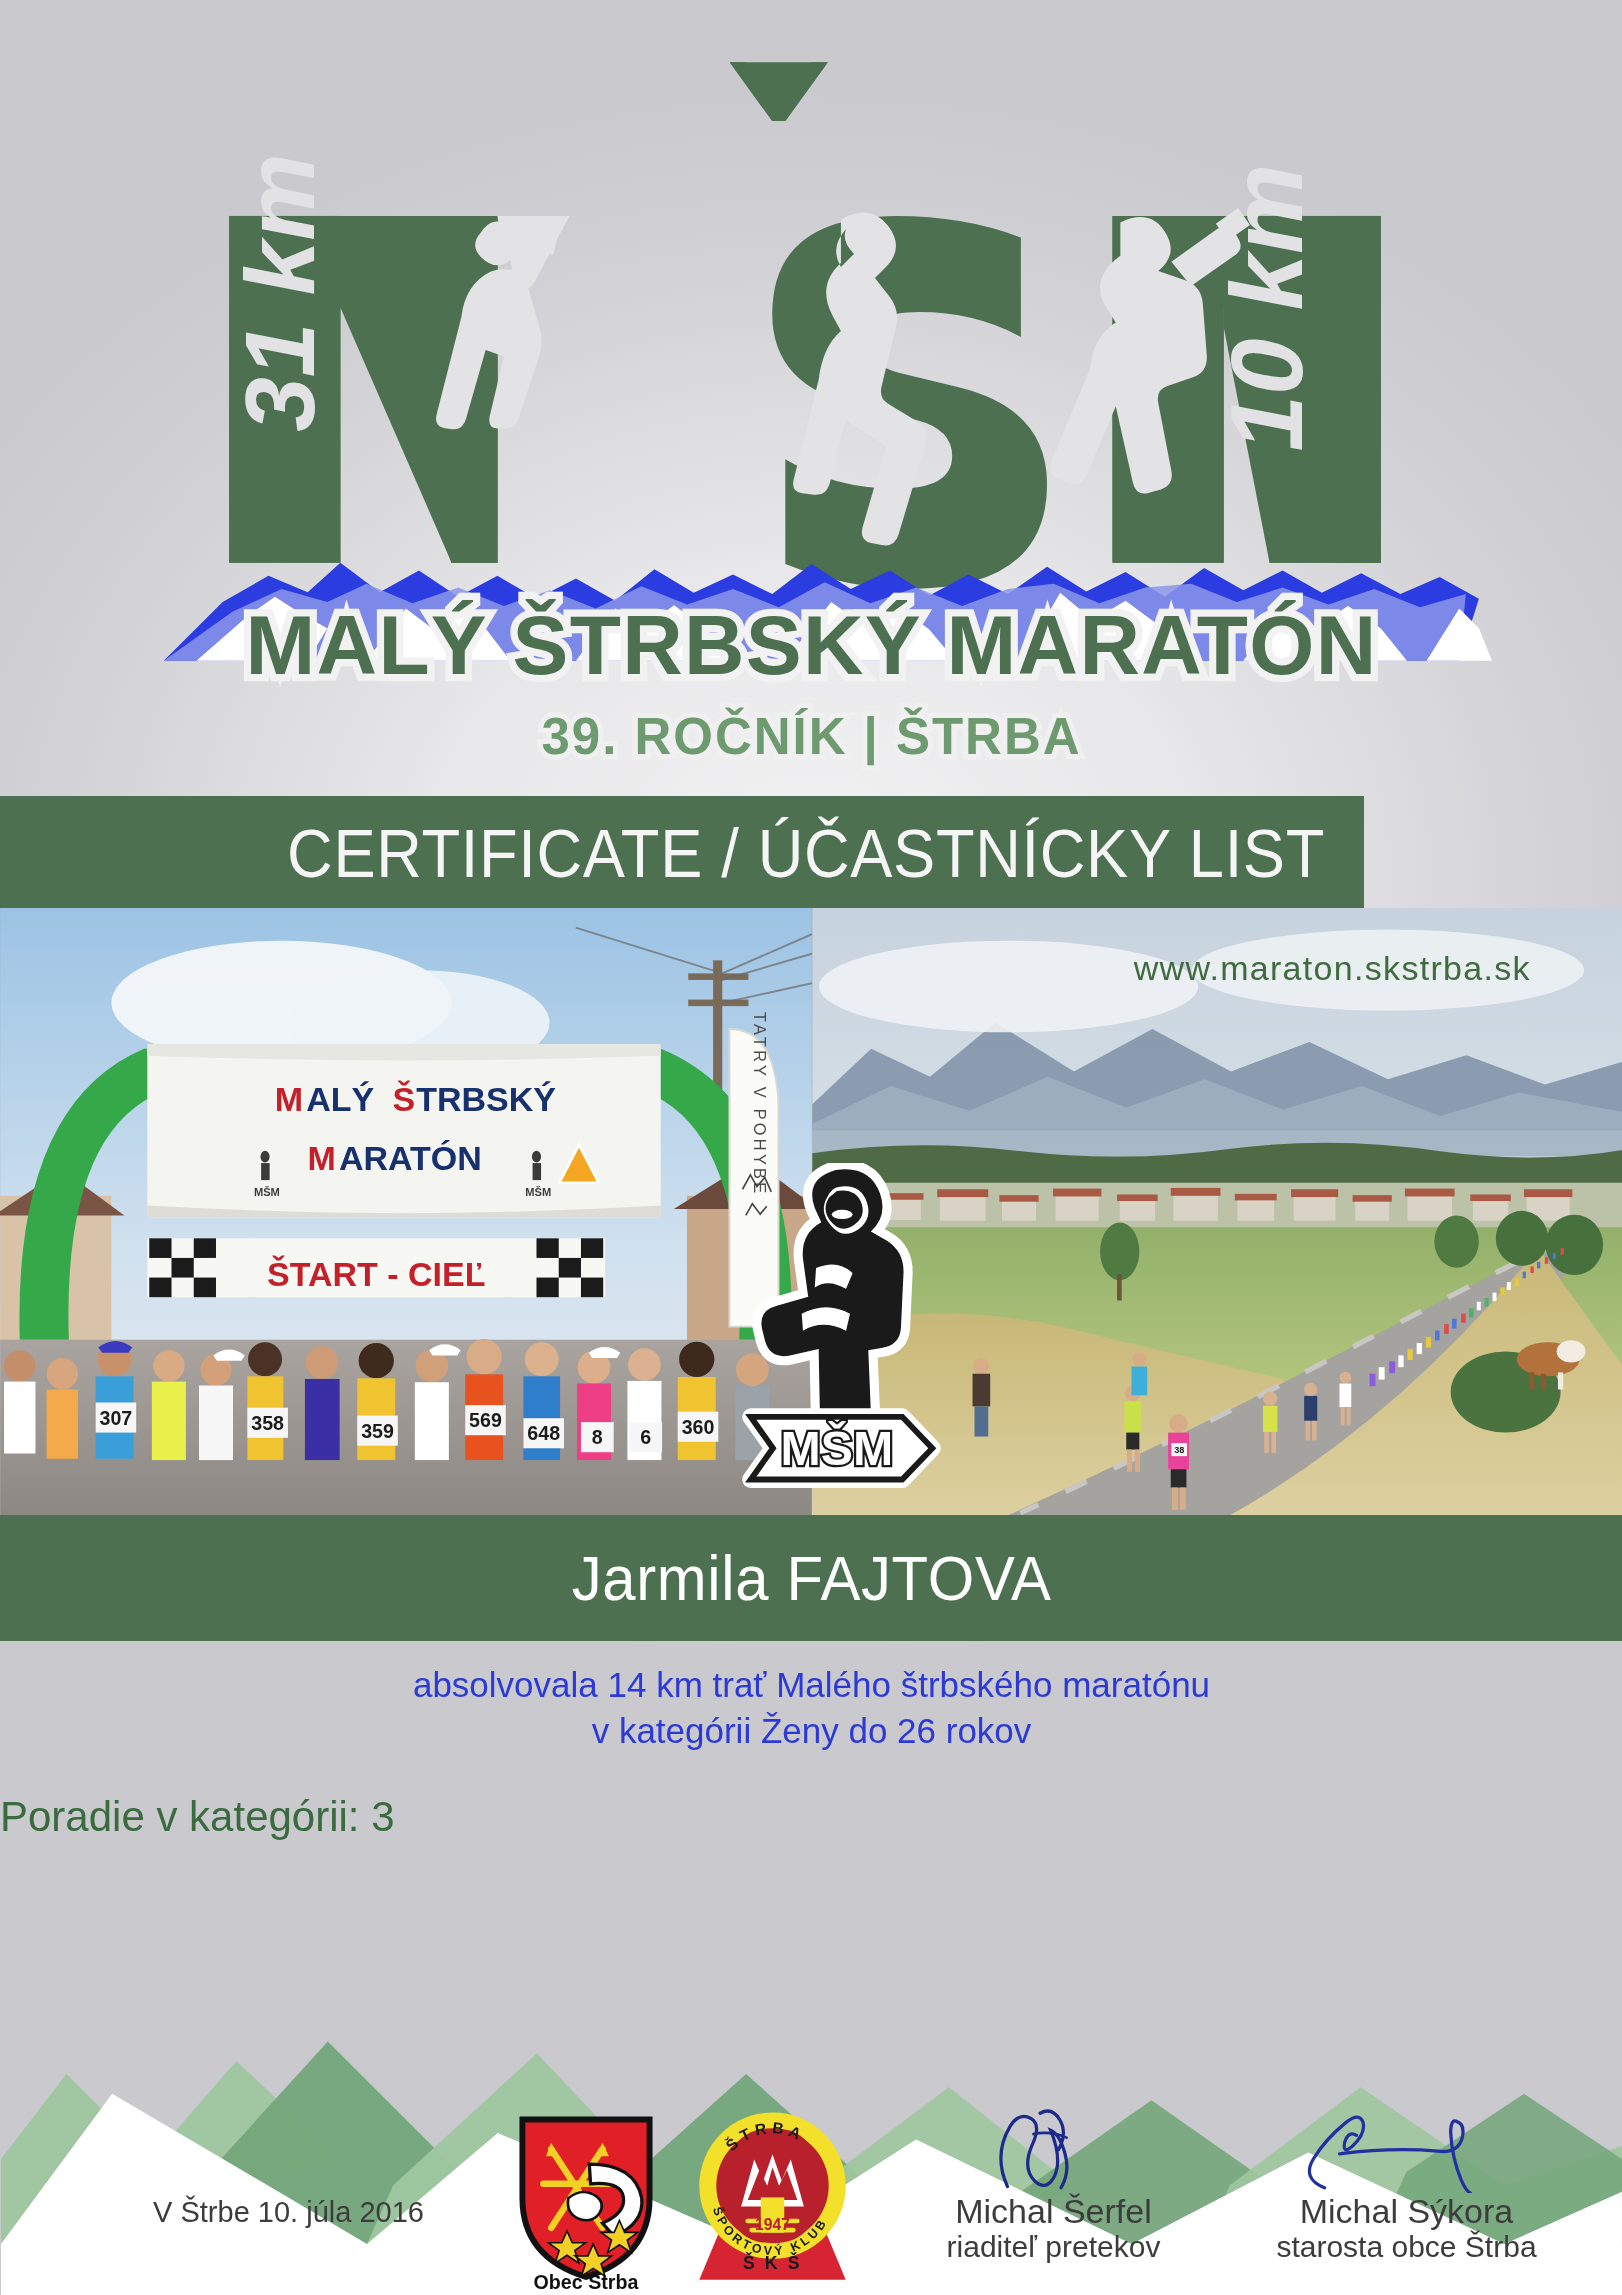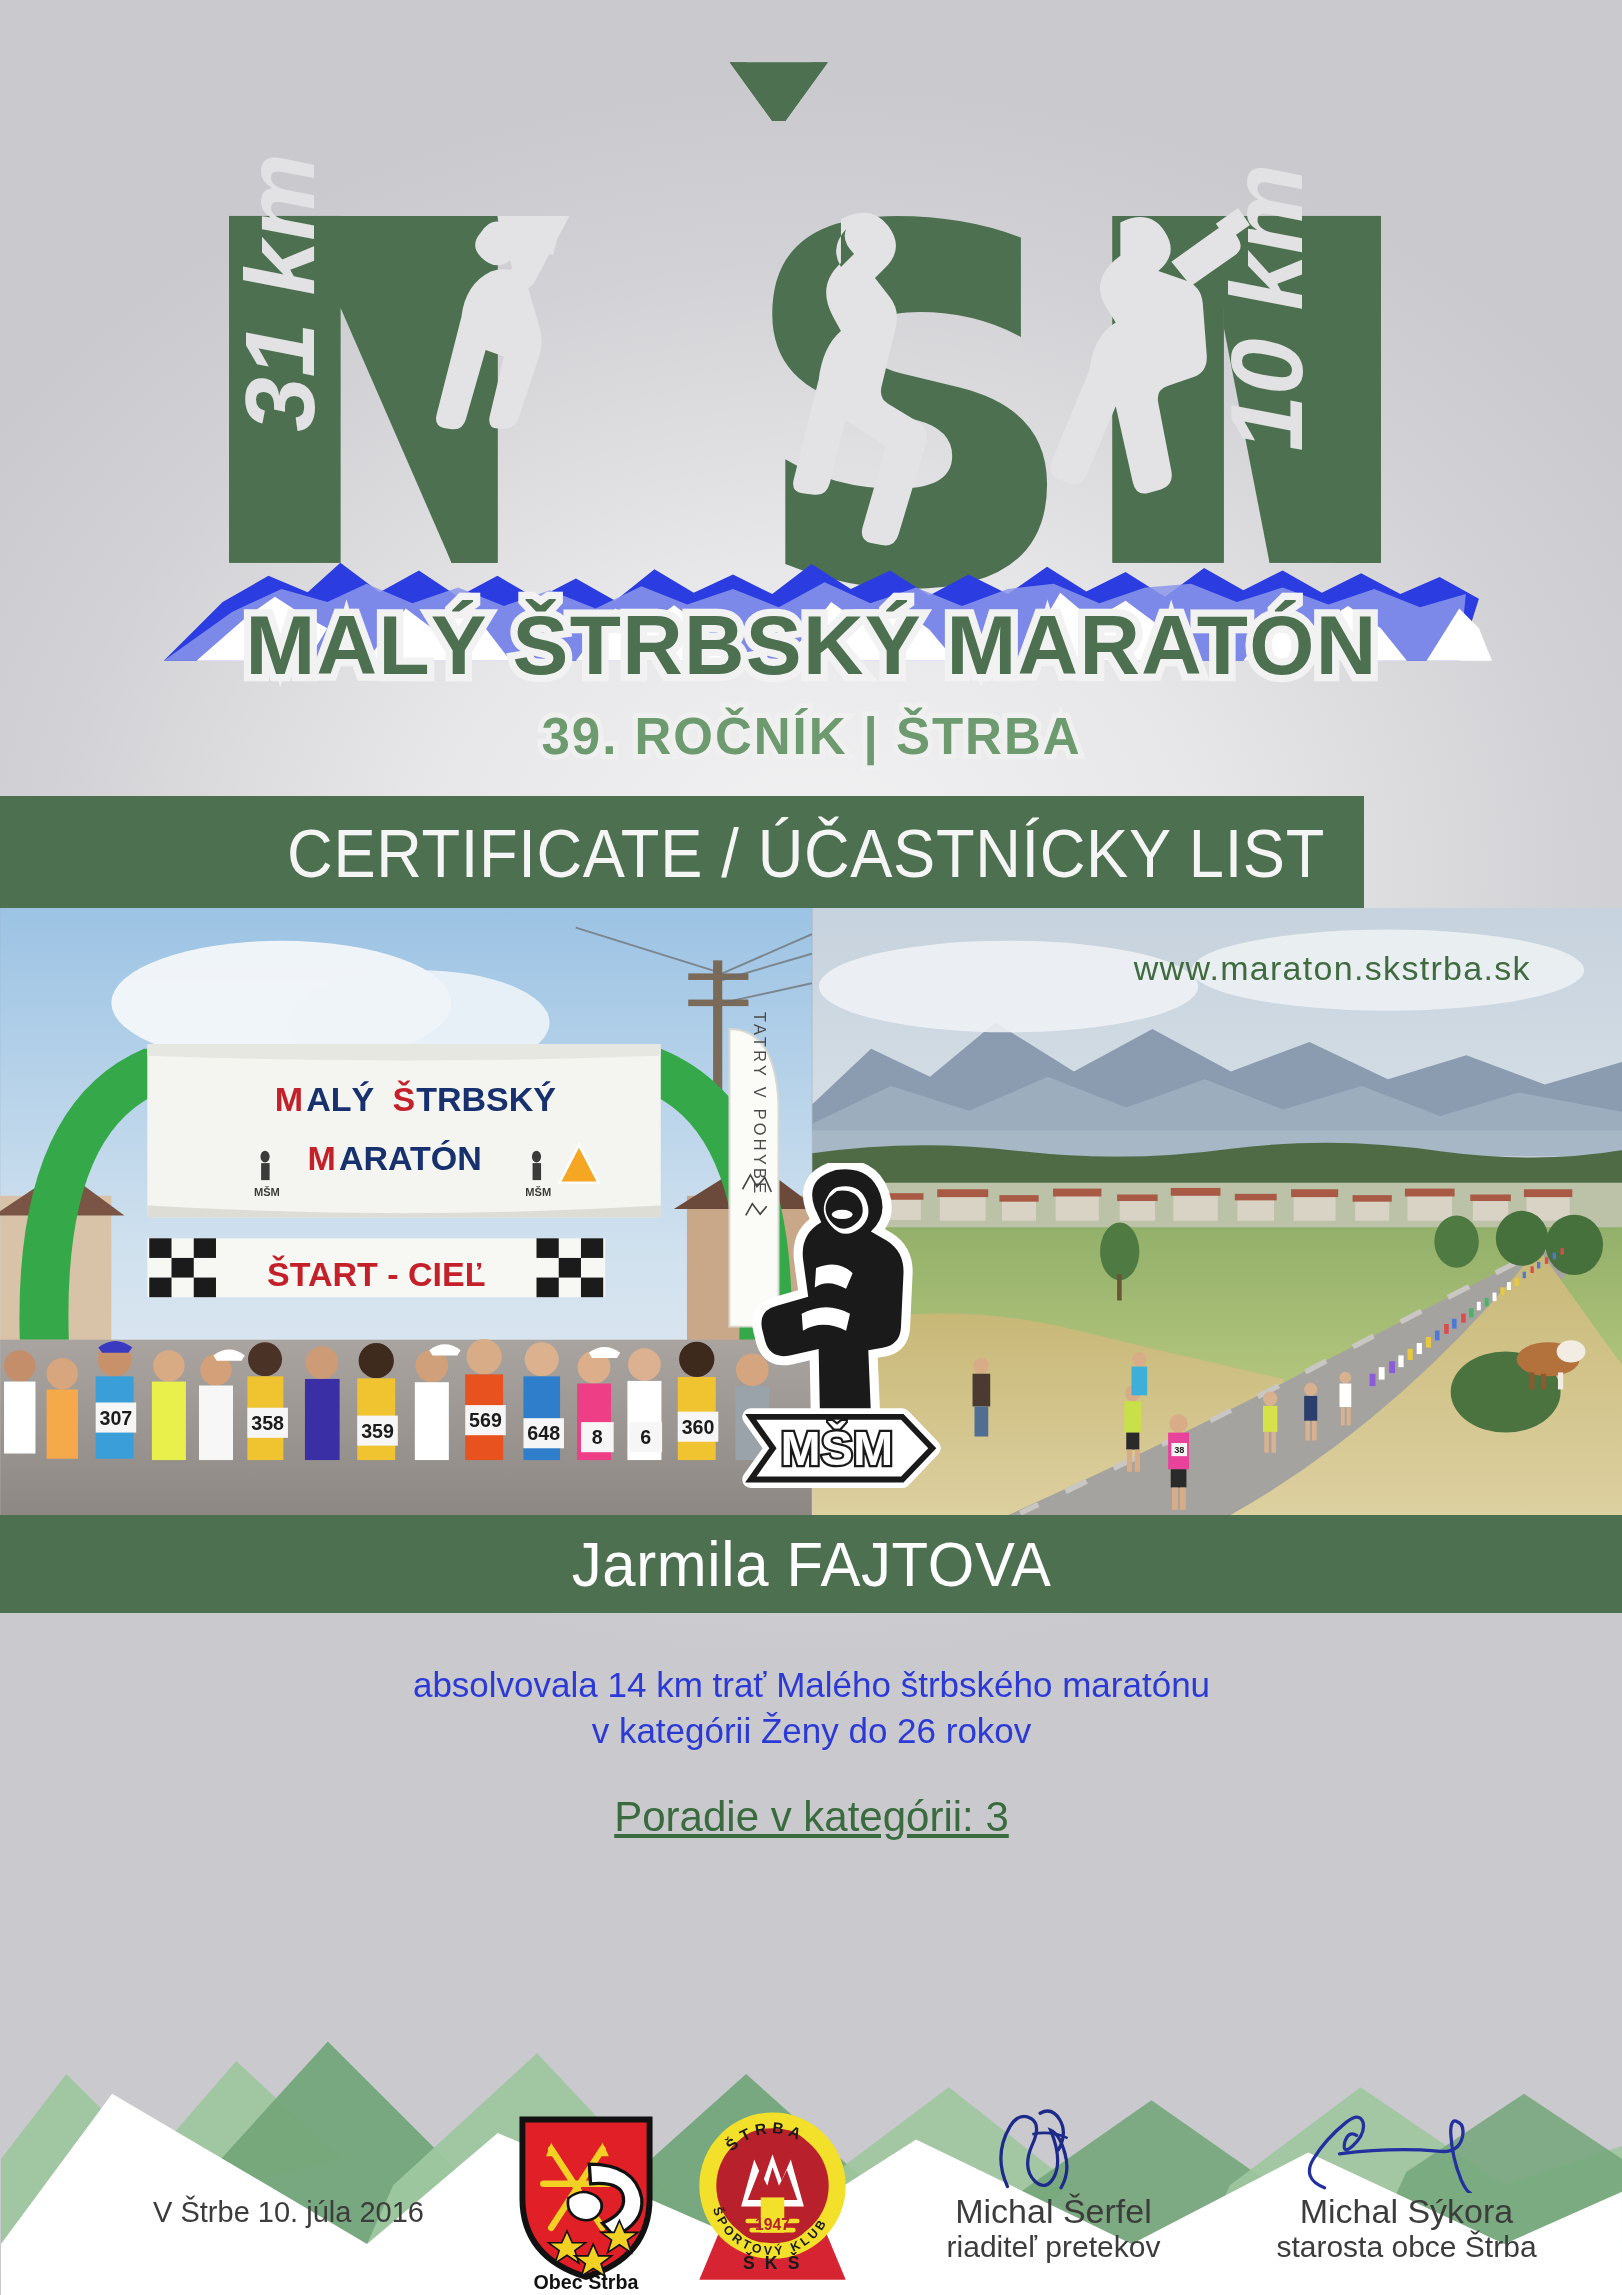--- a/index.html
+++ b/index.html
@@ -33,37 +33,37 @@
   }
 
   .photo-strip{
     position:absolute;left:0;top:908px;width:1623px;height:607px;
     overflow:hidden;background:#8fa2b0;
   }
   .photoL{position:absolute;left:0;top:0;width:812px;height:607px;overflow:hidden;}
   .photoR{position:absolute;left:812px;top:0;width:811px;height:607px;overflow:hidden;}
 
   .band-name{
-    position:absolute;left:0;top:1515px;width:1623px;height:98px;
+    position:absolute;left:0;top:1515px;width:1623px;height:126px;
     background:#4d7150;display:flex;align-items:center;justify-content:center;
   }
   .band-name .txt{
     color:#ffffff;font-size:63px;font-weight:400;letter-spacing:0.7px;
     transform:scaleX(0.95);
   }
 
   
   .desc{
     position:absolute;left:0;top:1662px;width:1623px;text-align:center;
     color:#2b3ad6;font-size:35px;line-height:1.30;font-weight:400;
   }
   .results{
     position:absolute;left:0;top:1793px;width:1623px;
-    display:flex;justify-content:center;gap:144px;
-    color:#3a6b3e;font-size:42px;font-weight:400;text-decoration:underline;
+    display:flex;gap:144px;
+    color:#3a6b3e;font-size:42px;font-weight:400;
   }
   .results .cell{white-space:nowrap;}
 
   
   .mountains{position:absolute;left:0;top:1878px;width:1623px;height:417px;}
 
   
   .footer{position:absolute;left:0;top:2029px;width:1623px;height:267px;}
   .f-date{
     position:absolute;left:79px;top:167px;width:419px;

